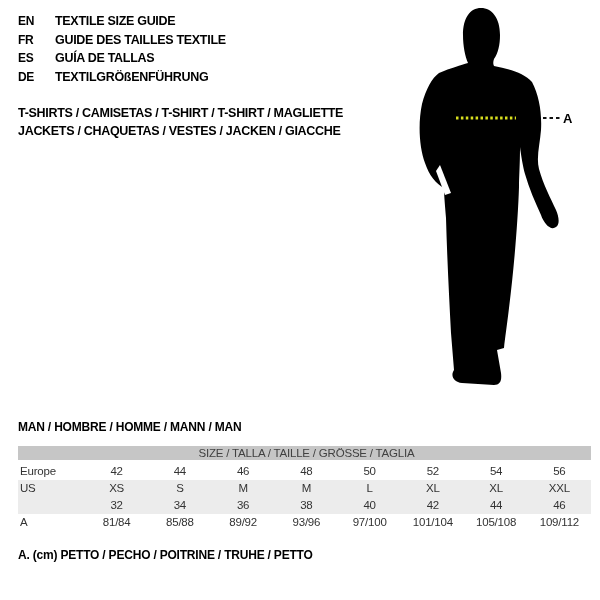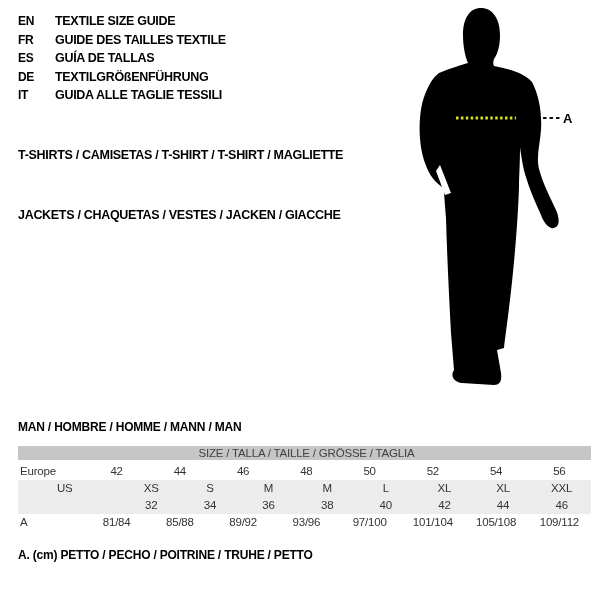--- a/index.html
+++ b/index.html
@@ -7,30 +7,30 @@
     position:relative;width:600px;height:600px;background:#ffffff;overflow:hidden;
     font-family:"Liberation Sans", sans-serif;color:#000;
   }
   
   .langs{position:absolute;left:18px;top:12px;}
   .lang-row{display:flex;height:18.5px;align-items:center;}
   .lang-code{width:37px;font-weight:bold;font-size:12px;letter-spacing:-0.3px;}
   .lang-text{font-weight:bold;font-size:12.5px;letter-spacing:-0.3px;white-space:nowrap;text-align:center;}
   
   .cats{position:absolute;left:18px;top:104px;}
-  .cat-line{font-weight:bold;font-size:12.5px;letter-spacing:-0.3px;line-height:18px;white-space:nowrap;margin-top:42px;}
+  .cat-line{font-weight:bold;font-size:12.5px;letter-spacing:-0.3px;line-height:18px;white-space:nowrap;}
   
   .figure{position:absolute;left:405px;top:5px;width:195px;height:400px;}
   
   .man-title{position:absolute;left:18px;top:420px;font-weight:bold;font-size:12px;letter-spacing:-0.2px;}
   
   .size-table{position:absolute;left:18px;top:446px;width:573px;font-size:11.5px;color:#333;letter-spacing:-0.2px;}
   .t-header{background:#c6c6c6;color:#414141;height:14px;line-height:14px;padding-left:4px;margin-bottom:3px;white-space:nowrap;text-align:center;}
   .t-row{display:flex;height:17px;line-height:17px;}
-  .t-row.shaded{background:#ececec;padding-left:37px;}
+  .t-row.shaded{background:#ececec;}
   .t-label{width:65px;padding-left:2px;text-align:left;}
   .t-cell{flex:1;text-align:center;}
   
   .note{position:absolute;left:18px;top:548px;font-weight:bold;font-size:12px;letter-spacing:-0.2px;}
 </style>
 </head>
 <body>
 
 <div class="stage">
 
@@ -43,24 +43,20 @@
       <span class="lang-code">FR</span>
       <span class="lang-text">GUIDE DES TAILLES TEXTILE</span>
     </div>
     <div class="lang-row">
       <span class="lang-code">ES</span>
       <span class="lang-text">GUÍA DE TALLAS</span>
     </div>
     <div class="lang-row">
       <span class="lang-code">DE</span>
       <span class="lang-text">TEXTILGRÖßENFÜHRUNG</span>
-    </div>
-    <div class="lang-row">
-      <span class="lang-code">IT</span>
-      <span class="lang-text">GUIDA ALLE TAGLIE TESSILI</span>
     </div>
   </div>
 
   <div class="cats">
     <div class="cat-line">T-SHIRTS / CAMISETAS / T-SHIRT / T-SHIRT / MAGLIETTE</div>
     <div class="cat-line">JACKETS / CHAQUETAS / VESTES / JACKEN / GIACCHE</div>
   </div>
 
   <svg class="figure" viewBox="0 0 195 400" width="195" height="400" xmlns="http://www.w3.org/2000/svg">
     <path fill="#000000" d="

